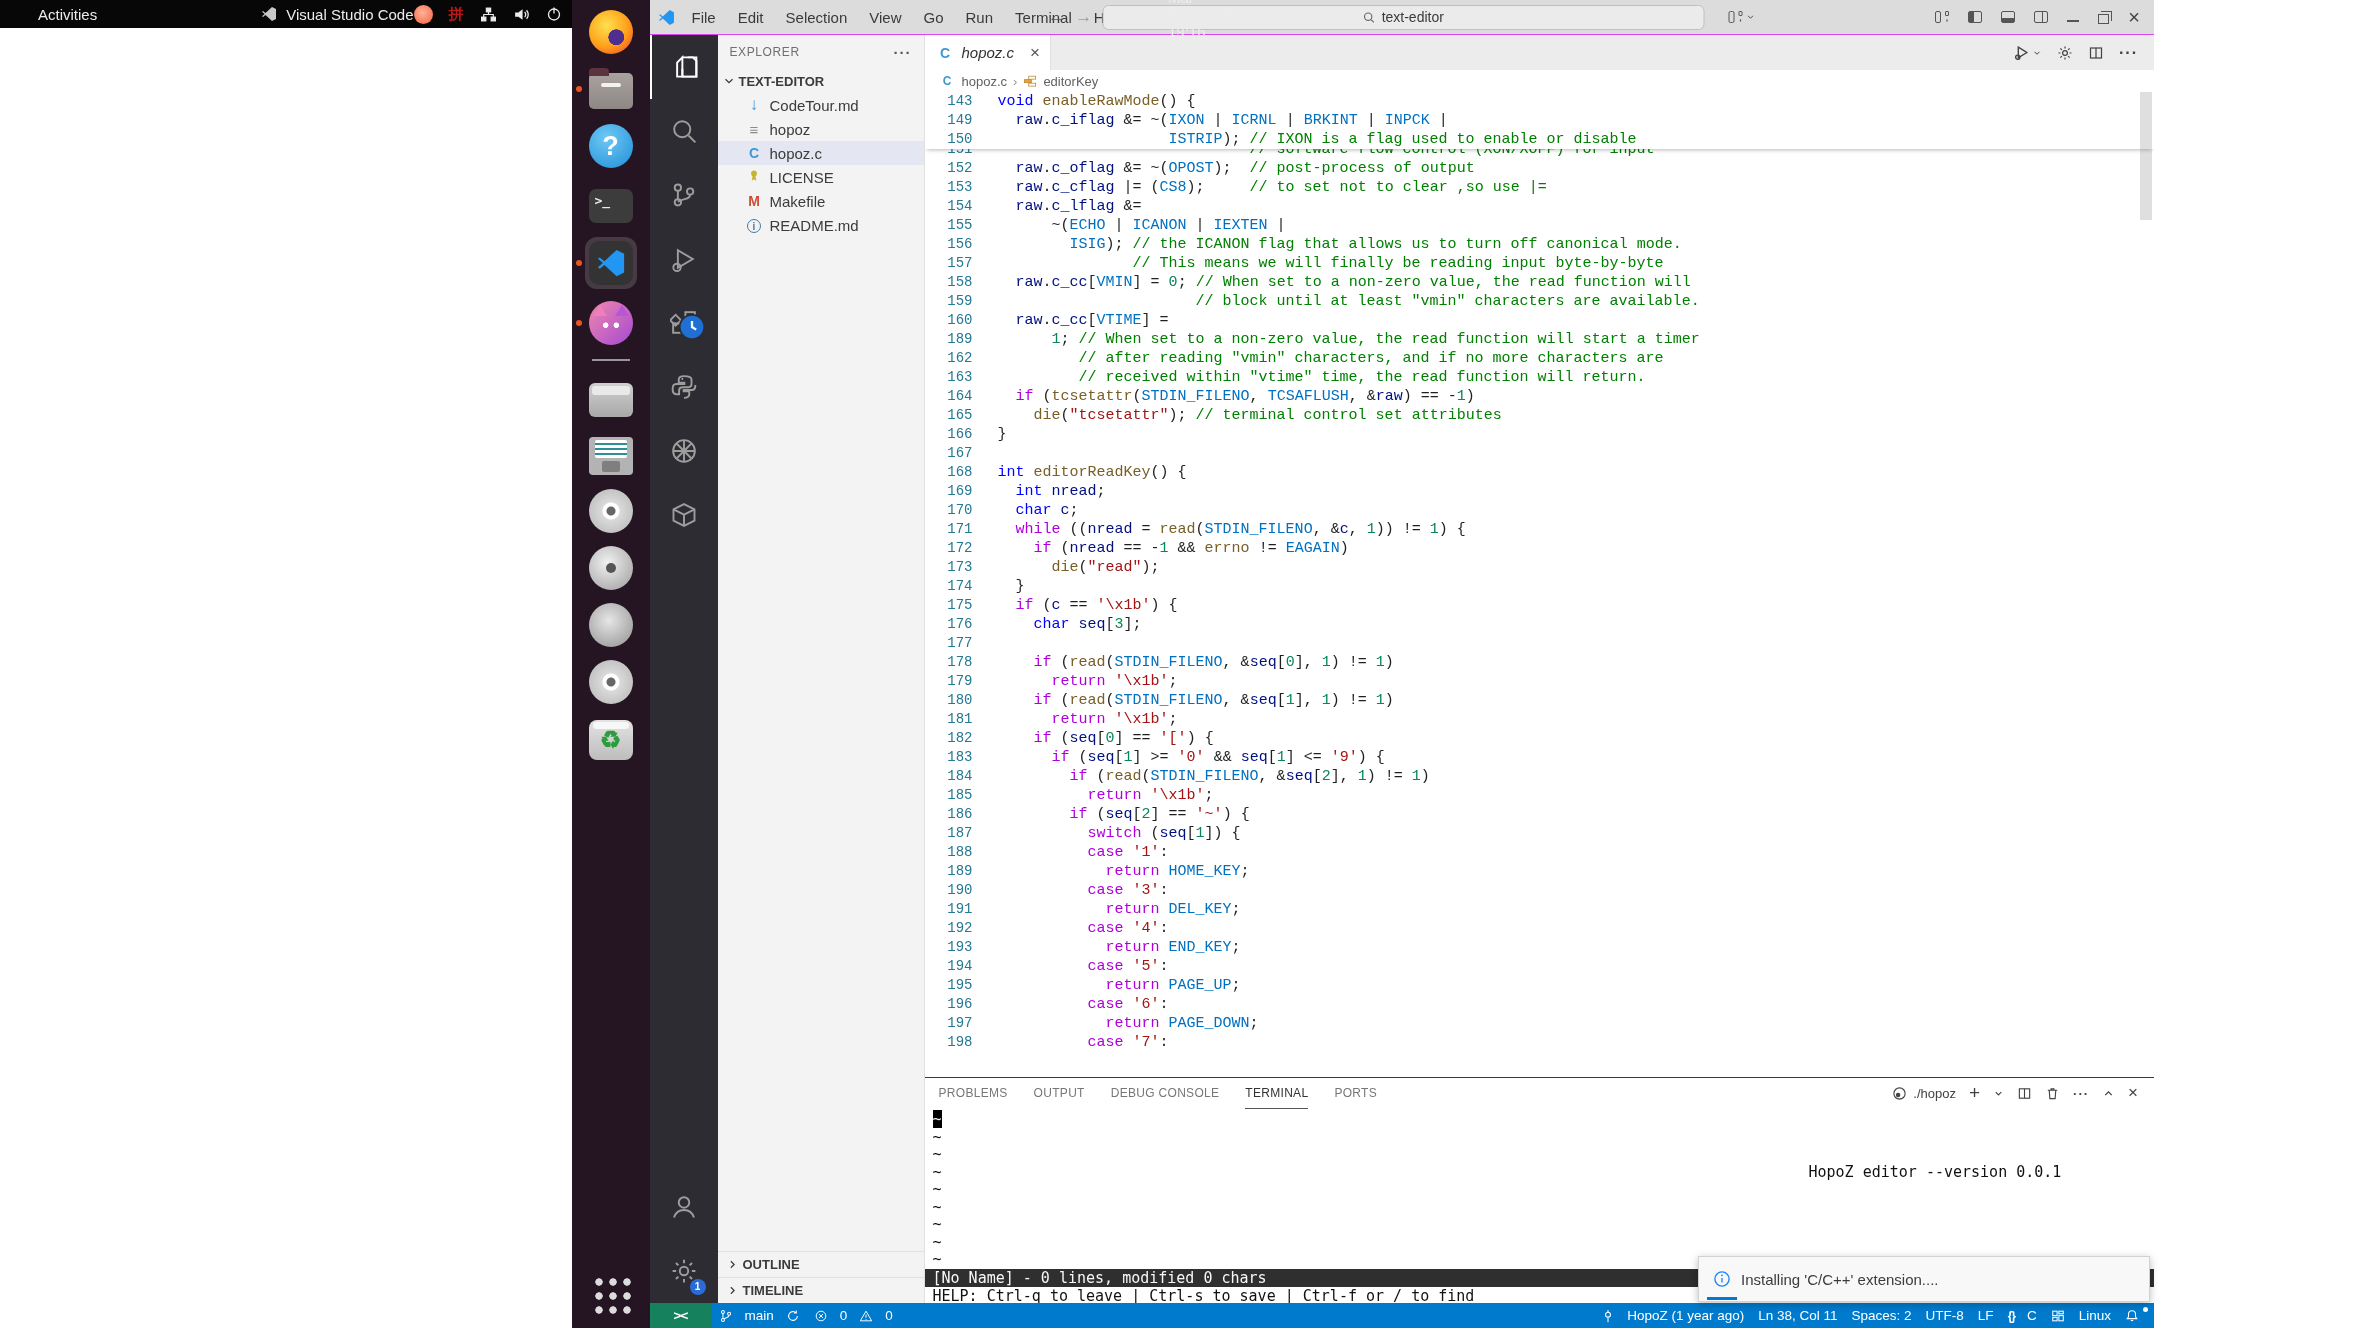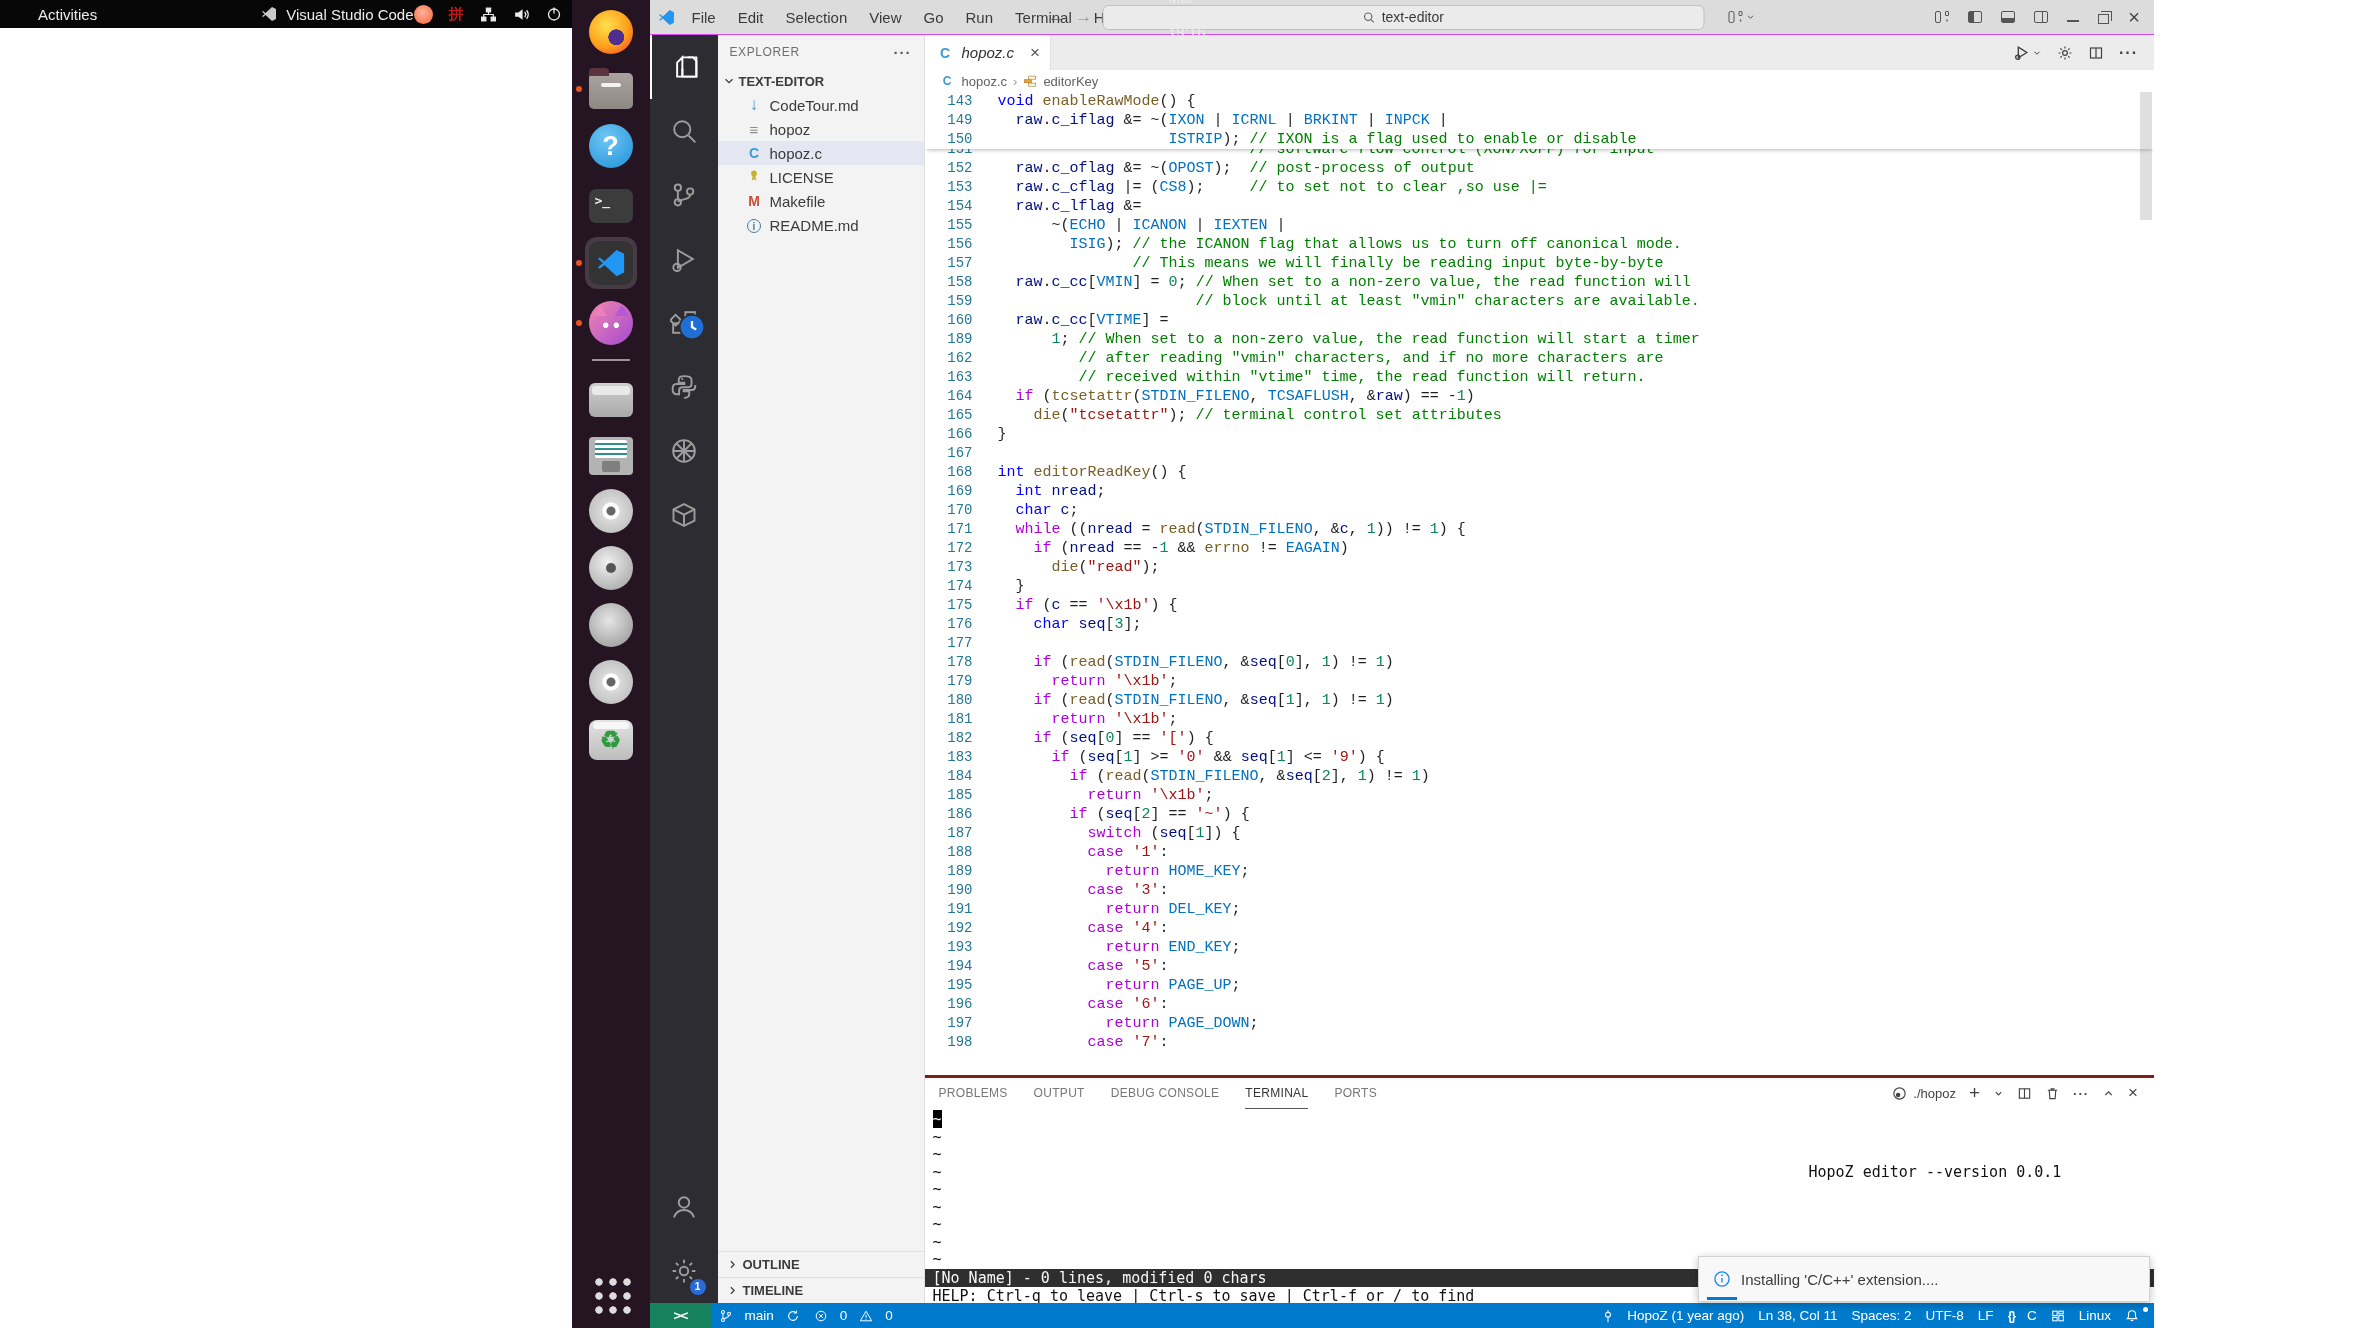--- a/index.html
+++ b/index.html
@@ -106,21 +106,21 @@
   .cl{display:flex;height:19px;line-height:19px;font-size:15px}
   .ln{width:48px;text-align:right;color:#237893;flex:none;font-size:14px;user-select:none}
   .lc{white-space:pre;padding-left:25px}
   .tk-k{color:#af00db}.tk-t{color:#0000ff}.tk-f{color:#795e26}.tk-c{color:#0070c1}
   .tk-v{color:#001080}.tk-n{color:#098658}.tk-s{color:#a31515}.tk-m{color:#008000}.tk-p{color:#1f1f1f}
   .sticky{position:relative;z-index:2;background:#fff;box-shadow:0 3px 4px -2px rgba(0,0,0,.28)}
   .clipline{height:10px;overflow:hidden}
   .clipline .cl{margin-top:-9px}
   .scrollsl{position:absolute;right:2px;top:0;width:12px;height:128px;background:rgba(110,110,110,.22);z-index:3}
   
-  .panel{height:225px;border-top:3px solid #7f1d1d;background:#fff;display:flex;flex-direction:column;flex:none}
+  .panel{height:225px;border-top:1px solid #7f1d1d;background:#fff;display:flex;flex-direction:column;flex:none}
   .pn-head{height:30px;display:flex;align-items:center;flex:none}
   .pn-tabs{display:flex;gap:26px;margin-left:14px;font-size:12px;letter-spacing:.3px;color:#777}
   .pn-tab{height:30px;line-height:30px}
   .pn-tab.active{color:#333;border-bottom:1.5px solid #555}
   .pn-right{margin-left:auto;display:flex;align-items:center;gap:13px;padding-right:16px;color:#424242;font-size:13px}
   .pn-proc{display:flex;align-items:center;gap:6px}
   .term{flex:1;padding:3px 0 0 8px;font-family:"DejaVu Sans Mono",monospace;font-size:15px;color:#111}
   .trow{height:17.5px;line-height:17.5px;white-space:pre}
   .tcur{background:#000;color:#f5f5f5}
   .kstatus{height:18px;line-height:18px;background:#2f2f2f;color:#f7f7f7;font-family:"DejaVu Sans Mono",monospace;font-size:15px;padding-left:8px;white-space:pre;flex:none}

